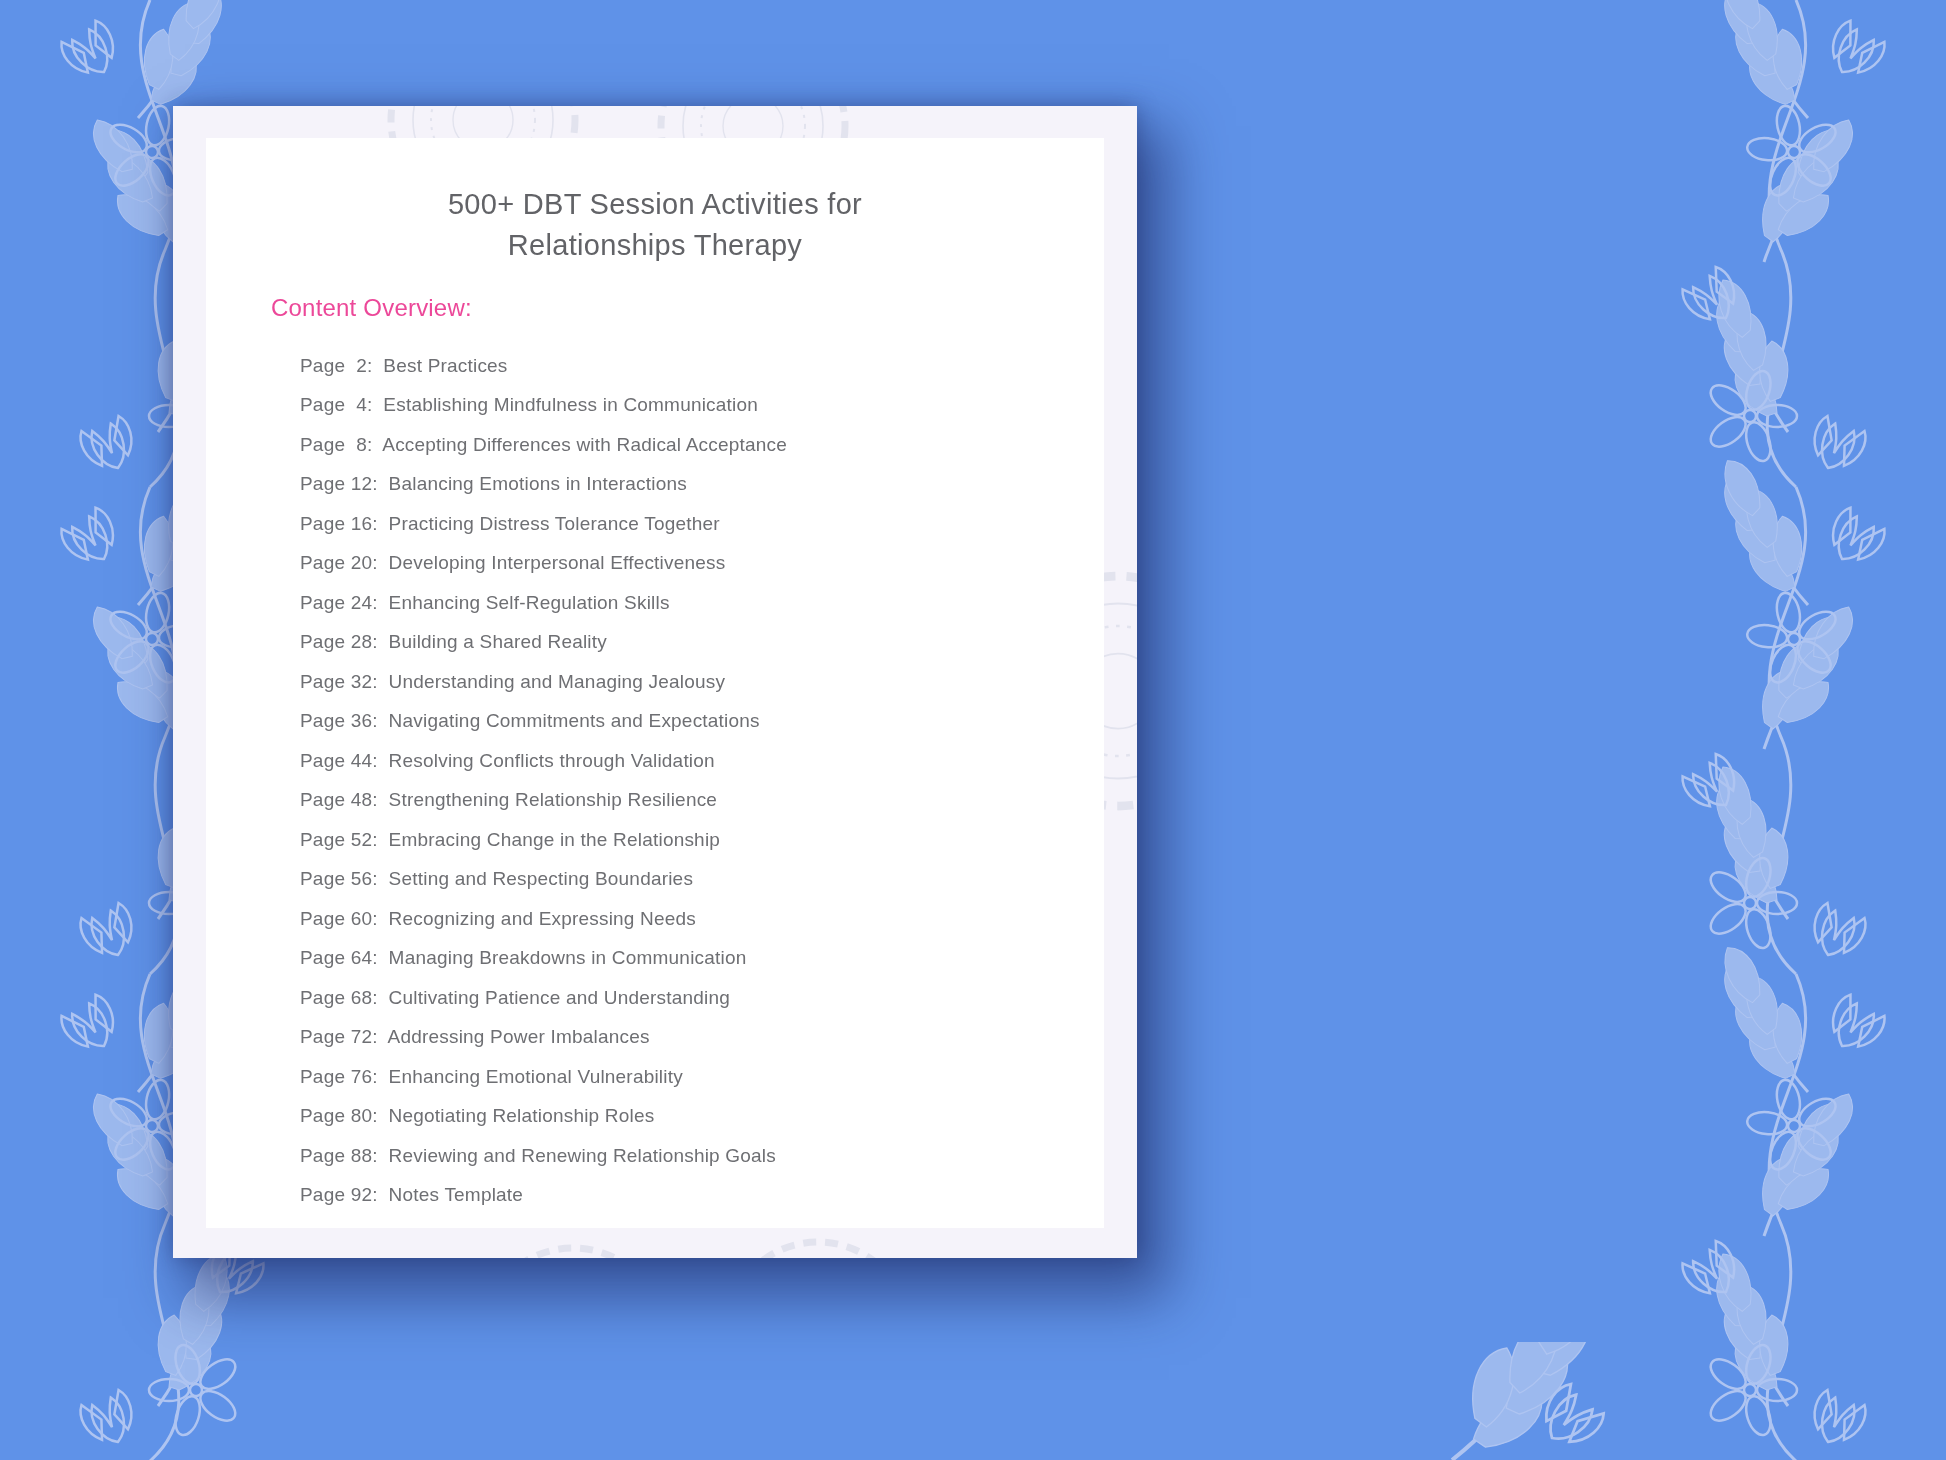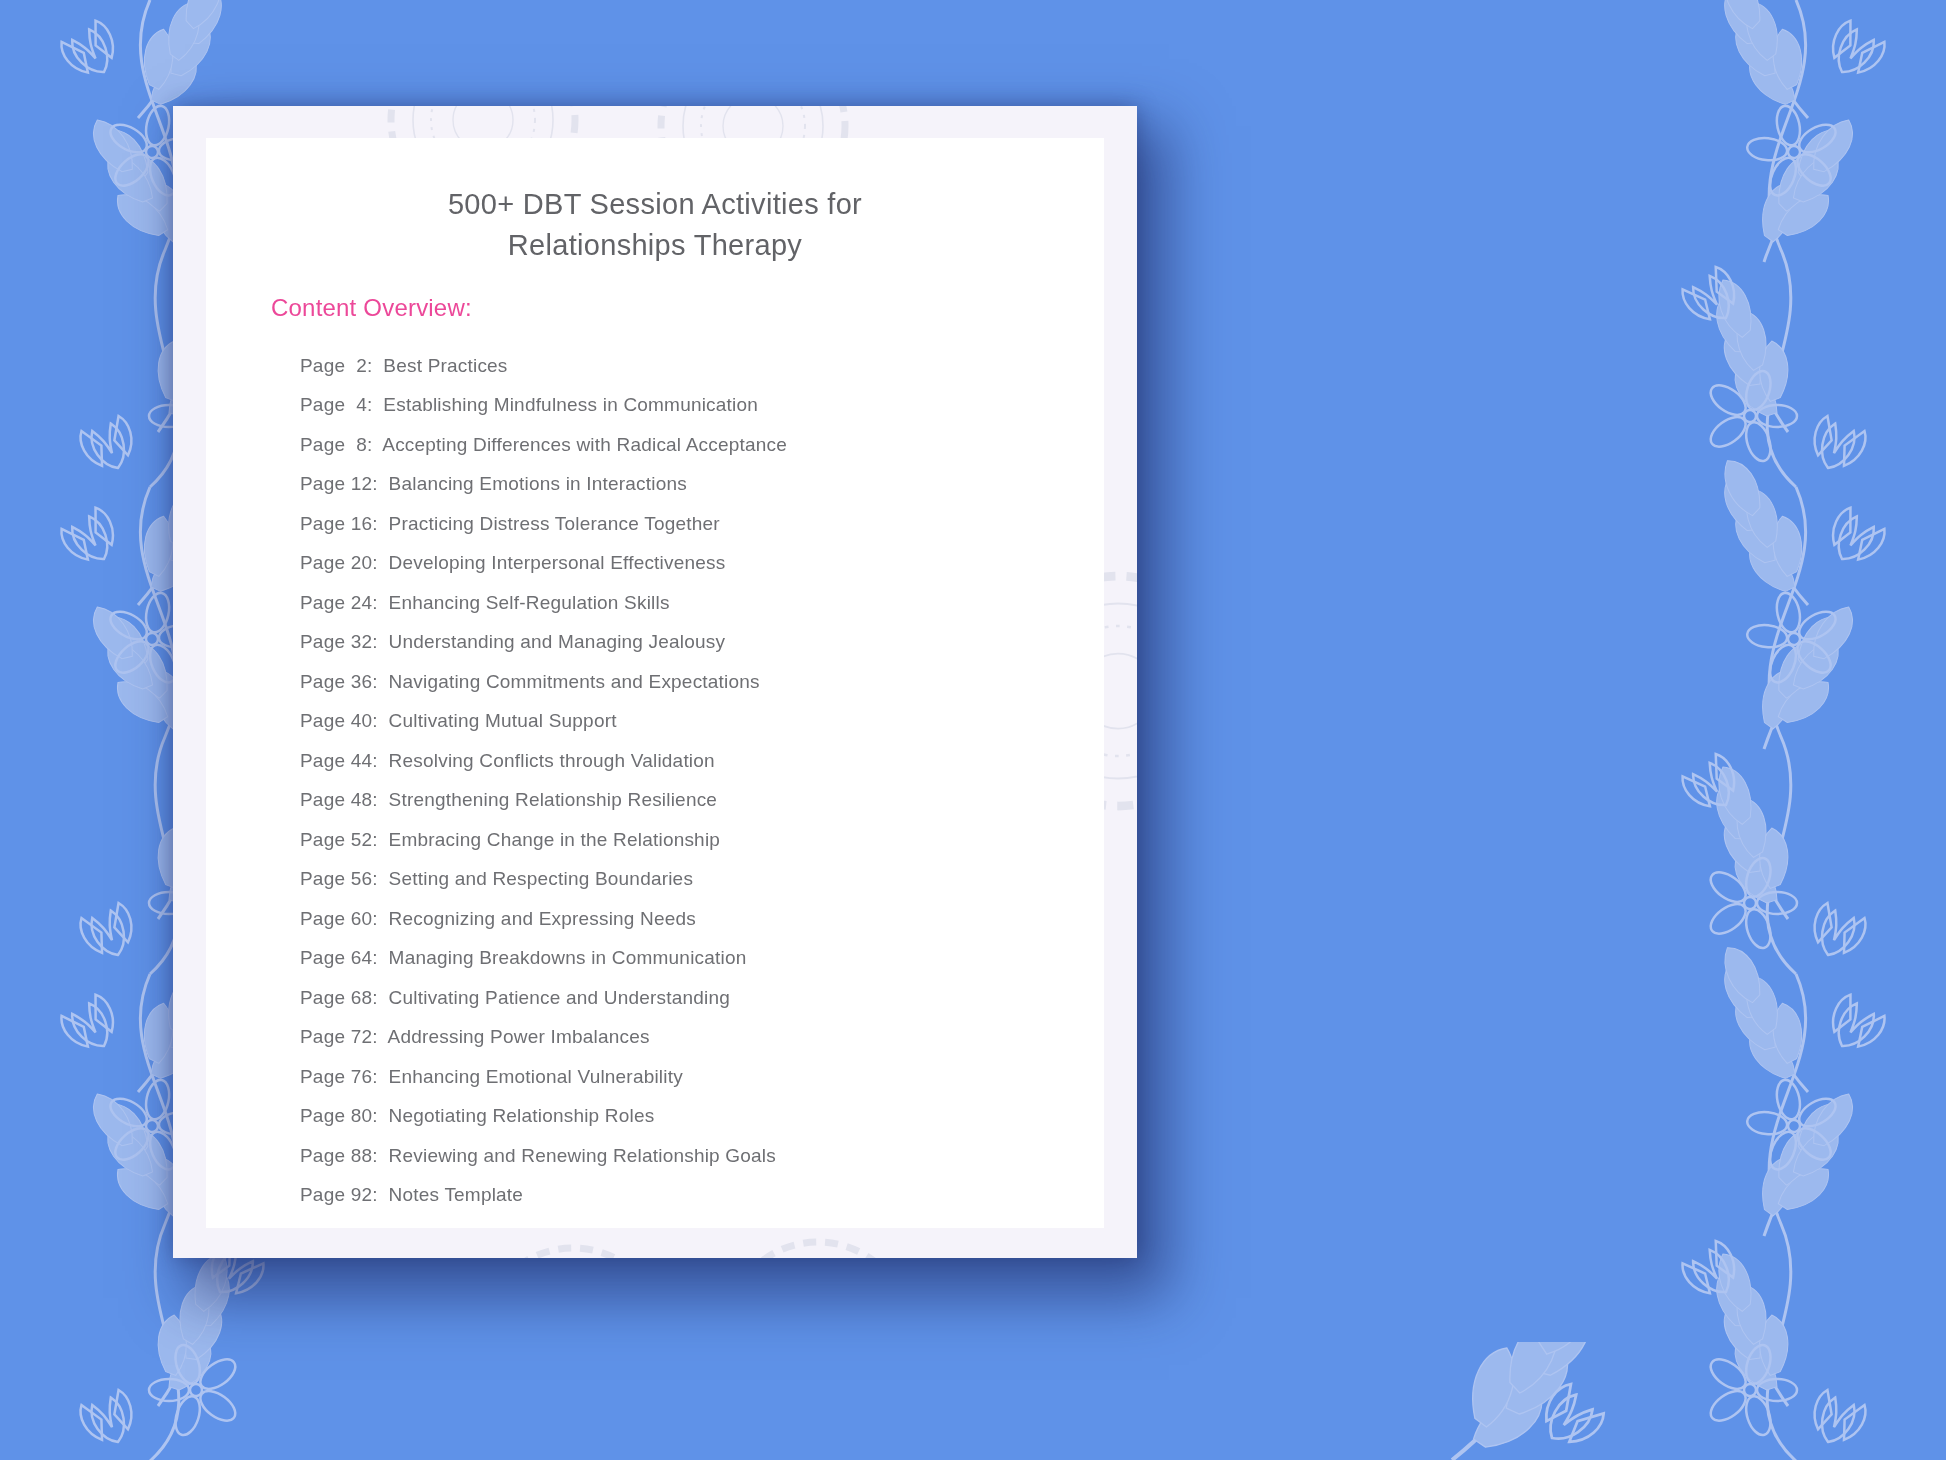--- a/index.html
+++ b/index.html
@@ -152,27 +152,27 @@
           <div class="toc-row">
           <span class="toc-text">Page 16:  Practicing Distress Tolerance Together</span>
         </div>
           <div class="toc-row">
           <span class="toc-text">Page 20:  Developing Interpersonal Effectiveness</span>
         </div>
           <div class="toc-row">
           <span class="toc-text">Page 24:  Enhancing Self-Regulation Skills</span>
         </div>
           <div class="toc-row">
+          <span class="toc-text">Page 28:  Building a Shared Reality</span>
+        </div>
+          <div class="toc-row">
           <span class="toc-text">Page 32:  Understanding and Managing Jealousy</span>
         </div>
           <div class="toc-row">
           <span class="toc-text">Page 36:  Navigating Commitments and Expectations</span>
-        </div>
-          <div class="toc-row">
-          <span class="toc-text">Page 40:  Cultivating Mutual Support</span>
         </div>
           <div class="toc-row">
           <span class="toc-text">Page 44:  Resolving Conflicts through Validation</span>
         </div>
           <div class="toc-row">
           <span class="toc-text">Page 48:  Strengthening Relationship Resilience</span>
         </div>
           <div class="toc-row">
           <span class="toc-text">Page 52:  Embracing Change in the Relationship</span>
         </div>

